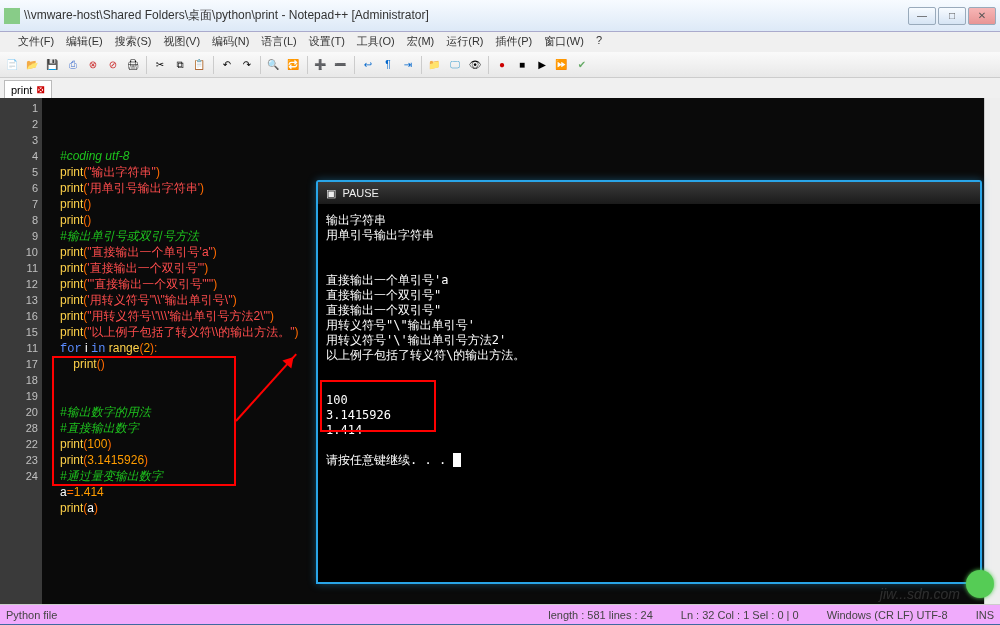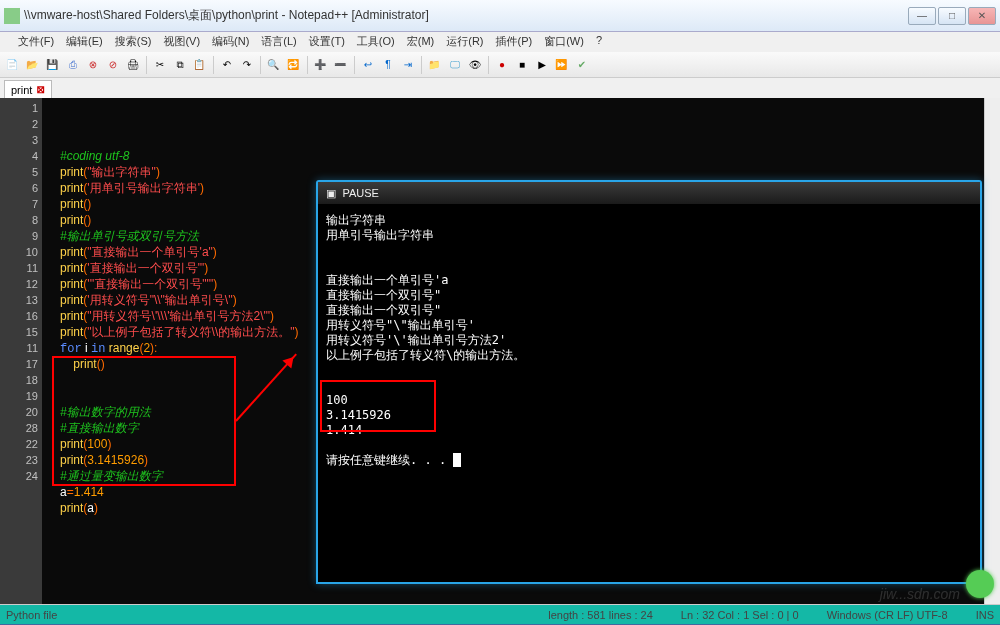--- a/index.html
+++ b/index.html
@@ -53,21 +53,21 @@
 .console { position:absolute; left:316px; top:82px; width:666px; height:404px; background:#000; border:2px solid #29a5e8; border-radius:3px 3px 0 0; box-shadow:0 0 8px rgba(41,165,232,.4); }
 .console-title { height:22px; background:linear-gradient(#3b3b3b,#1a1a1a); color:#eee; font-size:11px; padding:3px 8px; display:flex; align-items:center; gap:6px; }
 .console-body { color:#fff; font-family: "SimSun", Consolas, monospace; font-size:12px; padding:9px 8px; line-height:15px; white-space:pre; }
 .con-hl { position:absolute; border:2px solid #ff0000; }
 .cursor { display:inline-block; width:8px; height:14px; background:#fff; vertical-align:text-bottom; }
 
 
 .vscroll { width:16px; background:#eee; border-left:1px solid #ccc; }
 
 
-.statusbar { height:20px; background:#14b8a6; border-top:1px solid #ccc; display:flex; align-items:center; font-size:11px; color:#444; padding: 0 6px; gap:28px; }
+.statusbar { height:20px; background:#f0abfc; border-top:1px solid #ccc; display:flex; align-items:center; font-size:11px; color:#444; padding: 0 6px; gap:28px; }
 .statusbar .sp { flex:1; }
 
 
 .taskbar { height:31px; background:linear-gradient(#3f6aa0,#2b4d78); display:flex; align-items:center; padding:0 4px; position:relative; }
 .start { width:36px; height:28px; border-radius:50%; background:radial-gradient(#6cf,#06c); display:flex; align-items:center; justify-content:center; color:#fff; font-size:14px; }
 .task-item { width:40px; height:26px; margin-left:4px; background:rgba(255,255,255,.15); border:1px solid rgba(255,255,255,.3); border-radius:2px; display:flex; align-items:center; justify-content:center; font-size:12px; }
 .tray { margin-left:auto; display:flex; align-items:center; gap:6px; color:#fff; font-size:11px; }
 .tr-ico { width:14px; height:14px; display:flex; align-items:center; justify-content:center; }
 
 .green-circle { position:absolute; right:6px; bottom:6px; width:28px; height:28px; border-radius:50%; background:#5c5; box-shadow:0 0 4px #5c5; }

